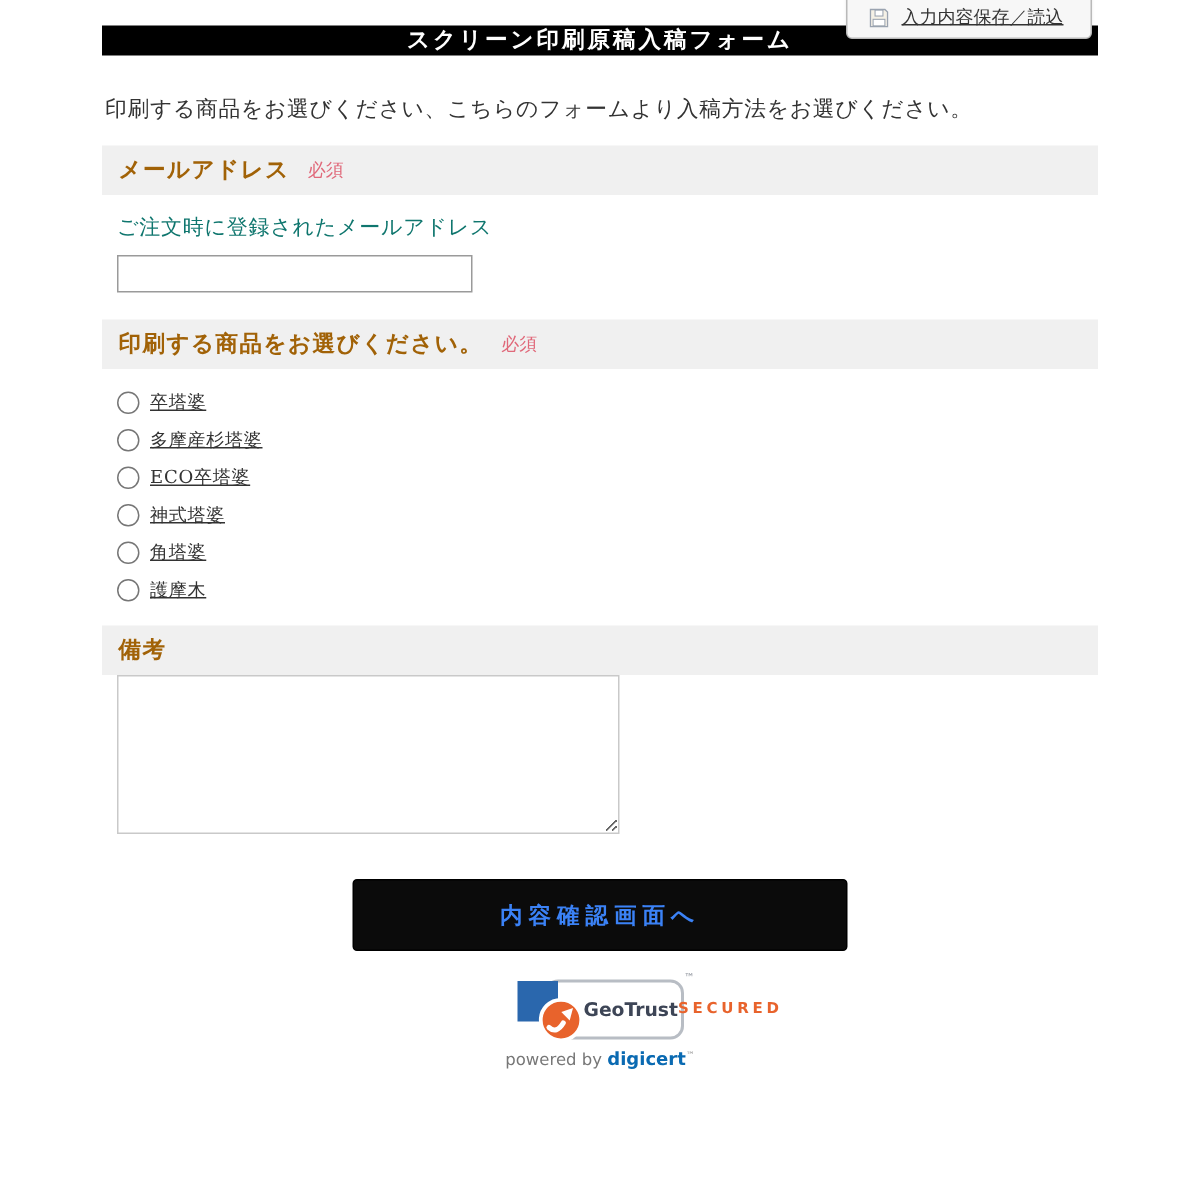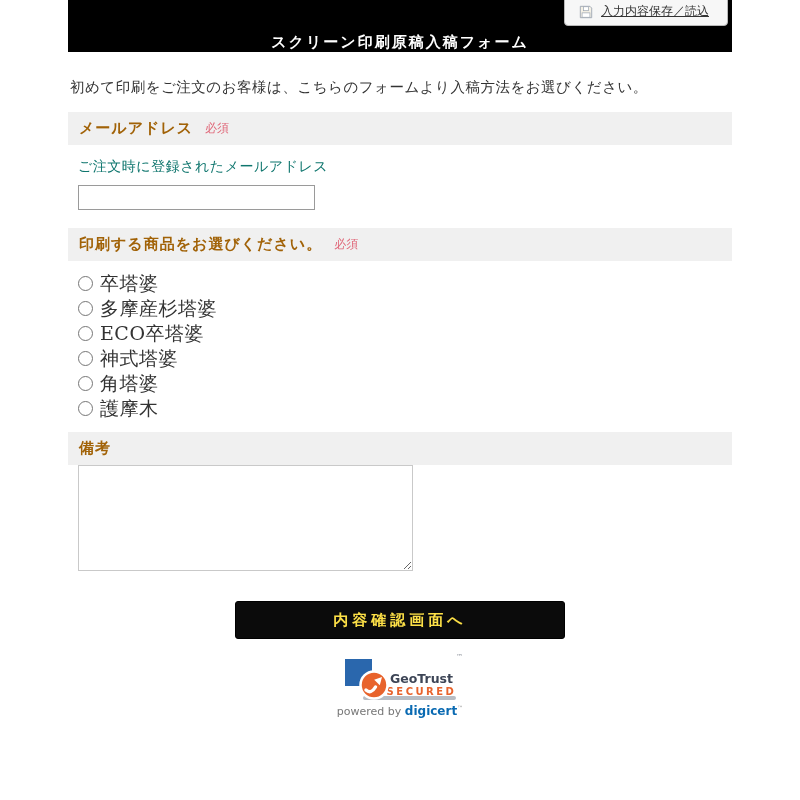--- a/index.html
+++ b/index.html
@@ -17,22 +17,22 @@
     display:flex; align-items:center; gap:8px;
     padding:10px 18px 5px 14px;
     background:#f7f7f7; border:1px solid #b9b9b9; border-radius:4px;
     box-shadow:0 1px 2px rgba(0,0,0,0.10);
     cursor:pointer;
     font-family:"DejaVu Sans","Liberation Sans",sans-serif;
   }
   .saveload .lbl { font-size:12px; color:#333; text-decoration:underline; white-space:nowrap; }
 
   .titlebar {
-    height:52px; background:#000;
-    display:flex; align-items:flex-end; justify-content:center;
+    margin-top:17px; height:20px; background:#000;
+    display:flex; align-items:flex-start; justify-content:center;
   }
   .titlebar .t { color:#fff; font-size:15px; font-weight:bold; letter-spacing:2px; }
 
   .intro { margin:26px 0 0 2px; font-size:14.5px; color:#333; letter-spacing:0.5px; }
 
   .secbar {
     margin-top:15px; height:33px; background:#f0f0f0;
     display:flex; align-items:center; padding-left:11px;
   }
   .secbar .h { font-size:15px; font-weight:bold; color:#a16207; letter-spacing:1px; }
@@ -46,45 +46,44 @@
     font-family:"DejaVu Serif","Liberation Serif",serif;
   }
 
   .radios { margin:15px 0 0 10px; display:flex; flex-direction:column; gap:10px; }
   .radio-row { display:flex; align-items:center; gap:7px; cursor:pointer; height:15px; }
   .radio-row input {
     appearance:none; -webkit-appearance:none; margin:0;
     width:15px; height:15px; border:1px solid #767676; border-radius:50%; background:#fff;
     flex:0 0 auto; cursor:pointer;
   }
-  .radio-row .olabel { font-size:19px; color:#333; letter-spacing:0.5px; }
+  .radio-row .olabel { font-size:12px; color:#333; letter-spacing:0.5px;text-decoration:underline; }
 
   .remarks-area {
     display:block; margin-left:10px; width:335px; height:106px;
     border:1px solid #c9c9c9; background:#fff; padding:4px 6px; font-size:14px;
     resize:both; font-family:"DejaVu Serif","Liberation Serif",serif;
   }
 
   .submit-btn {
-    display:block; margin:30px auto 0 auto; width:330px; height:38px;
-    background:#0b0b0b; color:#fde047; border:1px solid #000; border-radius:3px;
+    display:block; margin:30px auto 0 auto; width:330px; height:48px;
+    background:#0b0b0b; color:#3b82f6; border:1px solid #000; border-radius:3px;
     font-size:15px; font-weight:bold; letter-spacing:4px; cursor:pointer;
     font-family:"DejaVu Serif","Liberation Serif",serif;
   }
 
   
   .seal-wrap { margin-top:17px; display:flex; flex-direction:column; align-items:center; }
   .seal-badge { position:relative; width:112px; height:43px; }
   .seal-box {
     position:absolute; left:19px; top:2px; right:0; bottom:1px;
     border:2px solid #b8bdc4; border-radius:9px; background:#fff;
-    display:flex; flex-direction:column; align-items:center; justify-content:flex-end;
+    display:flex; align-items:center; justify-content:flex-start;
     padding-left:24px;
     font-family:"DejaVu Sans","Liberation Sans",sans-serif;
-    margin-top:38px;
   }
   .seal-box .brand { font-size:12.5px; font-weight:bold; color:#3d4556; line-height:1.1; }
   .seal-box .secured { font-size:10px; font-weight:bold; color:#e8632c; letter-spacing:2.5px; line-height:1.2; }
   .seal-mark { position:absolute; left:0; top:0; }
   .seal-tm { position:absolute; top:-3px; right:-7px; font-size:7px; color:#8a8f98;
     font-family:"DejaVu Sans","Liberation Sans",sans-serif; }
   .powered { margin-top:5px; font-size:11px; color:#777;
     font-family:"DejaVu Sans","Liberation Sans",sans-serif; }
   .powered .dc { color:#0a6ab2; font-weight:bold; font-size:12px; }
   .powered .dc-tm { font-size:6px; vertical-align:super; color:#999; }
@@ -102,21 +101,21 @@
         <rect x="3.5" y="9" width="9" height="5" fill="#ffffff" stroke="#9aa3b0" stroke-width="0.8"></rect>
       </svg>
     </span>
     <span class="lbl">入力内容保存／読込</span>
   </div>
 
   <div class="titlebar">
     <span class="t">スクリーン印刷原稿入稿フォーム</span>
   </div>
 
-  <p class="intro">初めて印刷をご注文のお客様は、こちらのフォームより入稿方法をお選びください。</p>
+  <p class="intro">印刷する商品をお選びください、こちらのフォームより入稿方法をお選びください。</p>
 
   <div class="secbar">
     <span class="h">メールアドレス</span>
     <span class="req">必須</span>
   </div>
   <p class="sublabel">ご注文時に登録されたメールアドレス</p>
   <input class="text-input" type="text" placeholder="" style="">
 
   <div class="secbar" style="margin-top:18px;">
     <span class="h">印刷する商品をお選びください。</span>

